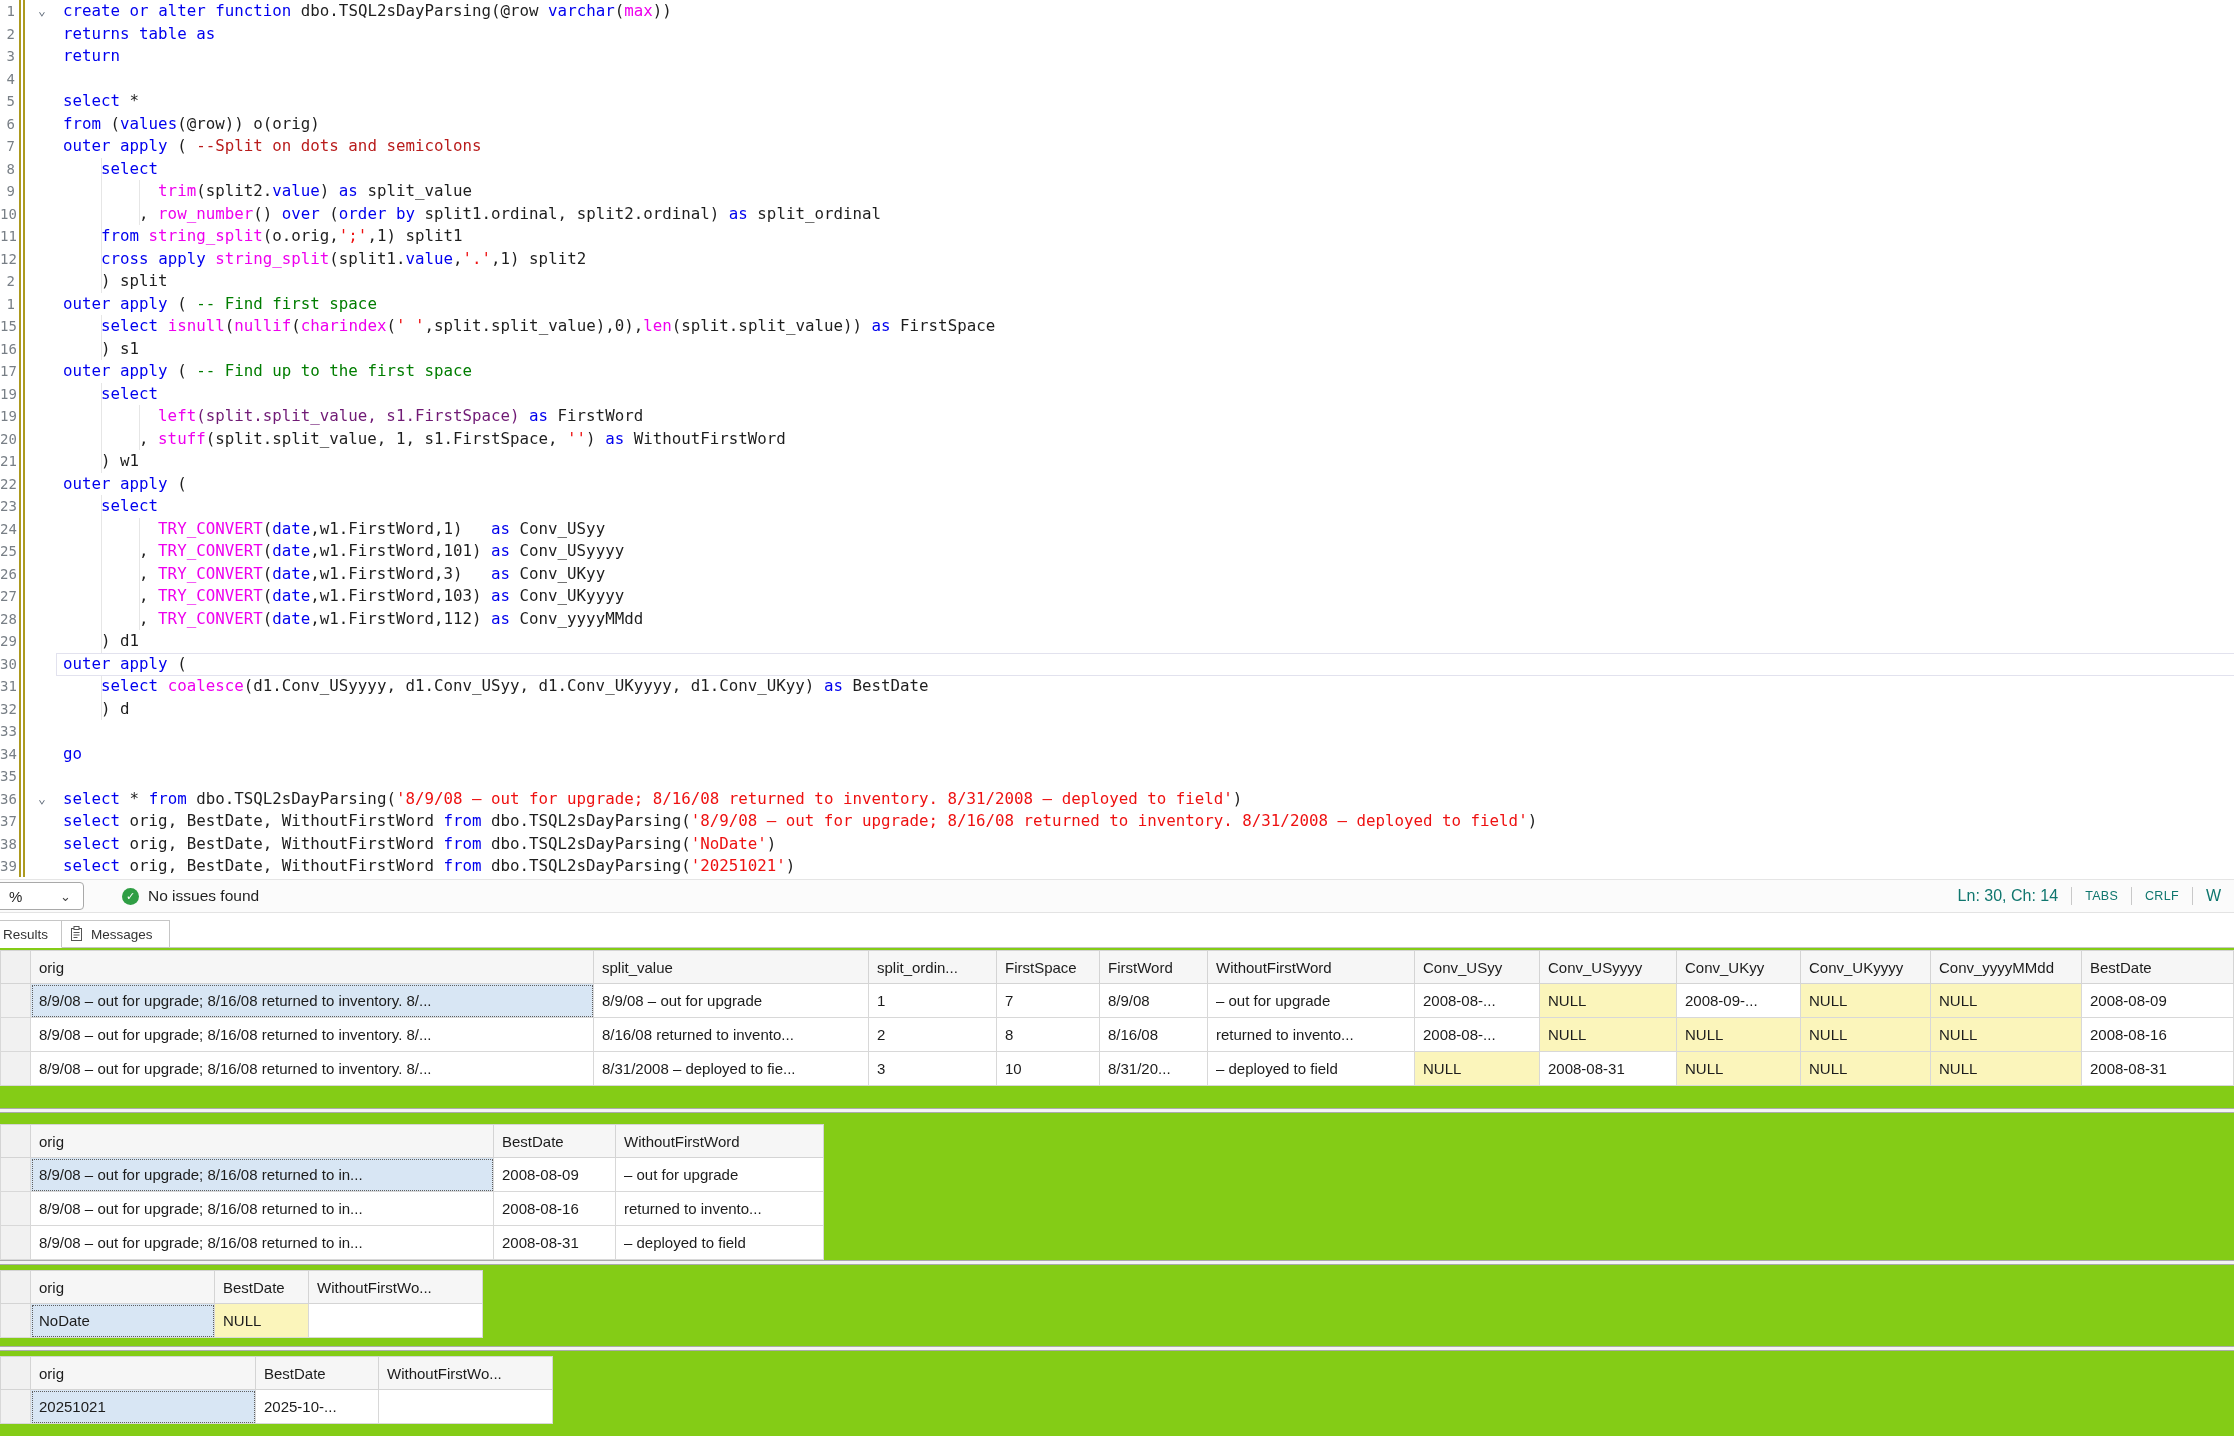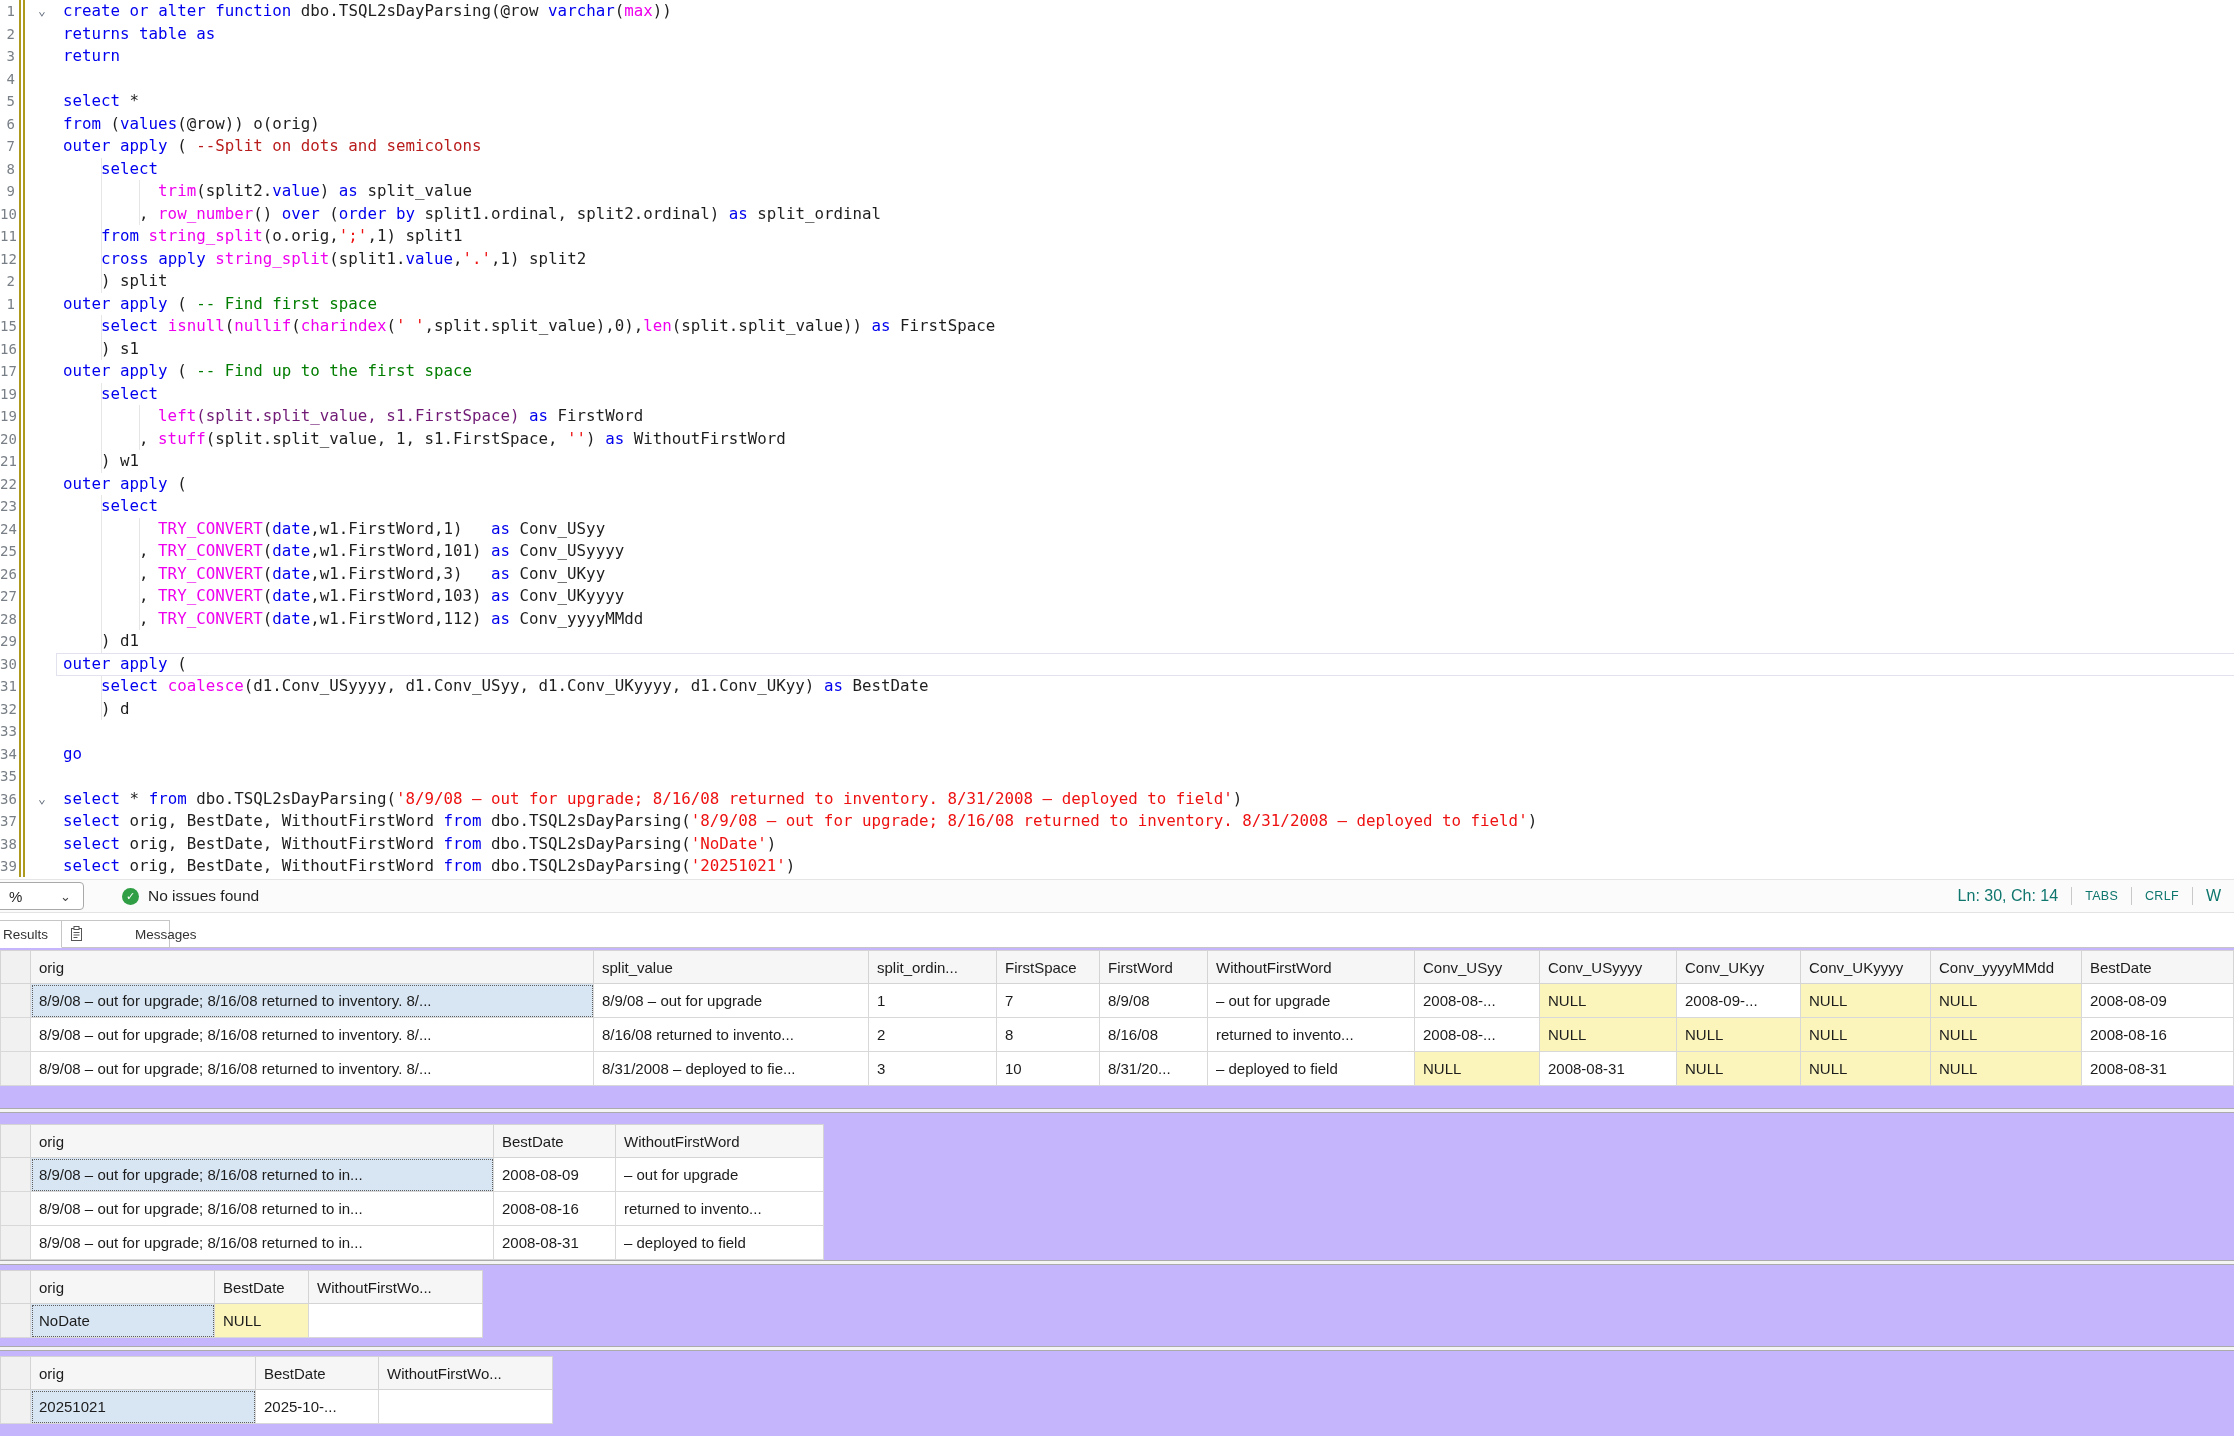--- a/index.html
+++ b/index.html
@@ -41,26 +41,26 @@
   .sb-item.small { font-size:12.5px; letter-spacing:.3px; }
   .sb-sep { width:1px; height:18px; background:#c9c9c9; }
 
   
   .tabbar { position:absolute; left:0; top:914px; width:2234px; height:34px; background:#fff; }
   .tabbar .bottom-line { position:absolute; left:0; bottom:0; width:100%; height:1px; background:#c6c6c6; }
   .tab { position:absolute; bottom:0; height:28px; display:flex; align-items:center;
          font-size:13.5px; color:#333; background:#fff; border:1px solid #c6c6c6; z-index:2; }
   .tab.active { border-bottom:1px solid #fff; }
   .tab-results { left:-8px; width:70px; padding-left:10px; }
-  .tab-messages { left:62px; width:108px; padding-left:8px; border-left:none;gap:44px; }
+  .tab-messages { left:62px; width:108px; padding-left:8px; border-left:none; }
   .tab-icon { margin-right:7px; display:inline-flex; }
 
   
   .results { position:absolute; left:0; top:948px; width:2234px; height:488px;
-             background:#c4b5fd; overflow:hidden; }
+             background:#84cc16; overflow:hidden; }
   .grid { position:absolute; border-collapse:collapse; table-layout:fixed;
           background:#fff; font-size:15px; color:#1c1c1c; }
   .grid th { font-weight:normal; text-align:left; background:#f6f6f6;
              border:1px solid #d4d4d4; height:33px; padding:0 8px;
              white-space:nowrap; overflow:hidden; }
   .grid td { border:1px solid #d8d8d8; height:34px; padding:0 8px; background:#fff;
              white-space:nowrap; overflow:hidden; }
   .grid th.rh, .grid td.rh { background:#f1f1f1; padding:0; }
   .grid td.nul { background:#fbf5bb; }
   .grid td.sel { background:#d8e6f4; outline:1px dotted #5f5f5f; outline-offset:-2px; }

